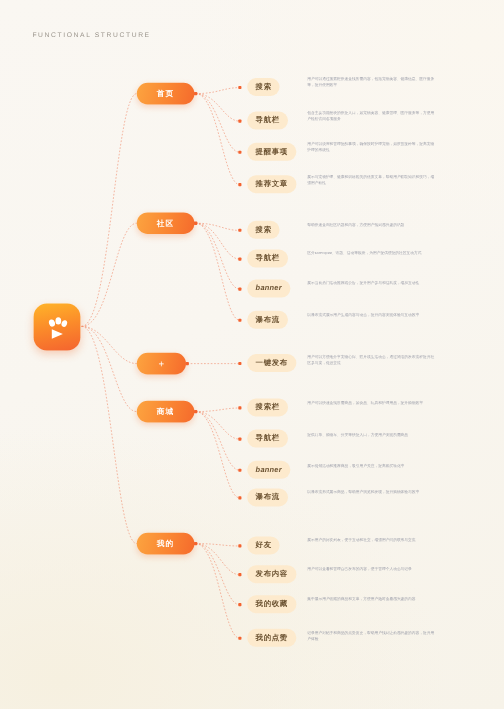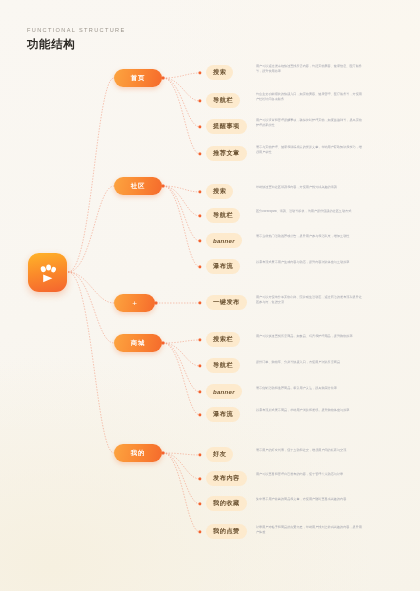--- a/index.html
+++ b/index.html
@@ -87,21 +87,20 @@
     color: #9ea0ab;
     letter-spacing: 0.02px;
     font-weight: 400;
   }
 </style>
 </head>
 <body>
 
 <div id="header">
   <div id="eyebrow">FUNCTIONAL STRUCTURE</div>
-  <div id="title">功能结构</div>
 </div>
 
 <svg id="wires" viewBox="0 0 420 591">
   <g fill="none" stroke="#f0896a" stroke-width="0.55" stroke-dasharray="1.4 1.4" opacity="0.9">
 
     <path d="M68,272 C92,272 96,78 114,78"></path>
     <path d="M68,272 C92,272 96,186 114,186"></path>
     <path d="M68,272 C88,272 96,303 114,303"></path>
     <path d="M68,272 C92,272 96,343 114,343"></path>
     <path d="M68,272 C92,272 96,453 114,453"></path>

